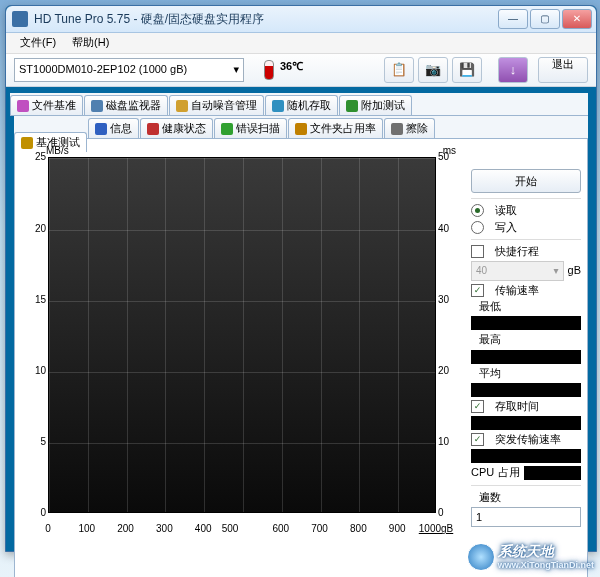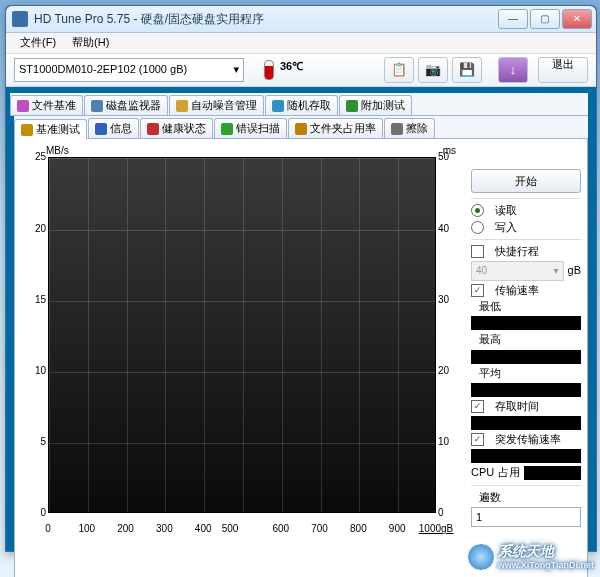--- a/index.html
+++ b/index.html
@@ -17,21 +17,21 @@
   .temp{margin-left:20px;display:flex;font-weight:bold;}
   .thermo{width:8px;height:18px;border:1px solid #888;border-radius:4px;background:linear-gradient(180deg,#fee 30%,#c00 30%);margin-right:6px;}
   .tool-spacer{flex:1;}
   .tbtn{width:28px;height:24px;margin-left:4px;border:1px solid #b5c5d5;background:linear-gradient(#fdfdfd,#e8eef5);border-radius:3px;display:flex;align-items:center;justify-content:center;font-size:13px;}
   .tbtn.purple{background:linear-gradient(#c090e0,#9050b0);color:#fff;}
   .exit-btn{width:48px;height:24px;margin-left:10px;border:1px solid #b5c5d5;background:linear-gradient(#fdfdfd,#e8eef5);border-radius:3px;display:flex;align-items:flex-start;justify-content:center;}
   .tabrow{display:flex;border-bottom:1px solid #9cb5d0;background:#f2f6fa;padding-top:2px;}
   .tabrow.upper{margin:6px 8px 0 4px;}
   .tabrow.lower{margin:0 8px;}
   .tab{padding:3px 6px;border:1px solid #9cb5d0;border-bottom:none;background:linear-gradient(#fefefe,#e8eef5);margin-right:1px;border-radius:3px 3px 0 0;display:flex;align-items:center;gap:3px;cursor:default;font-size:11px;}
-  .tab.active{background:#fff;position:relative;top:1px;}
+  .tab.active{background:#fff;position:relative;top:14px;}
   .tab-icon{width:12px;height:12px;border-radius:2px;}
   .content{display:flex;margin:0 8px;border:1px solid #9cb5d0;border-top:none;background:#fff;height:438px;}
   .chart-area{flex:1;padding:4px;position:relative;}
   .chart{position:relative;width:440px;height:390px;margin:2px auto 0 auto;}
   .chart-bg{position:absolute;left:26px;top:12px;right:26px;bottom:22px;background:linear-gradient(180deg,#3a3a3a,#0a0a0a);border:1px solid #000;}
   .grid-line-h{position:absolute;left:0;right:0;height:1px;background:rgba(255,255,255,.15);}
   .grid-line-v{position:absolute;top:0;bottom:0;width:1px;background:rgba(255,255,255,.15);}
   .y-label{position:absolute;left:0;width:24px;text-align:right;font-size:10px;}
   .y-label-r{position:absolute;right:0;width:24px;text-align:left;font-size:10px;}
   .x-label{position:absolute;bottom:0;font-size:10px;transform:translateX(-50%);}

